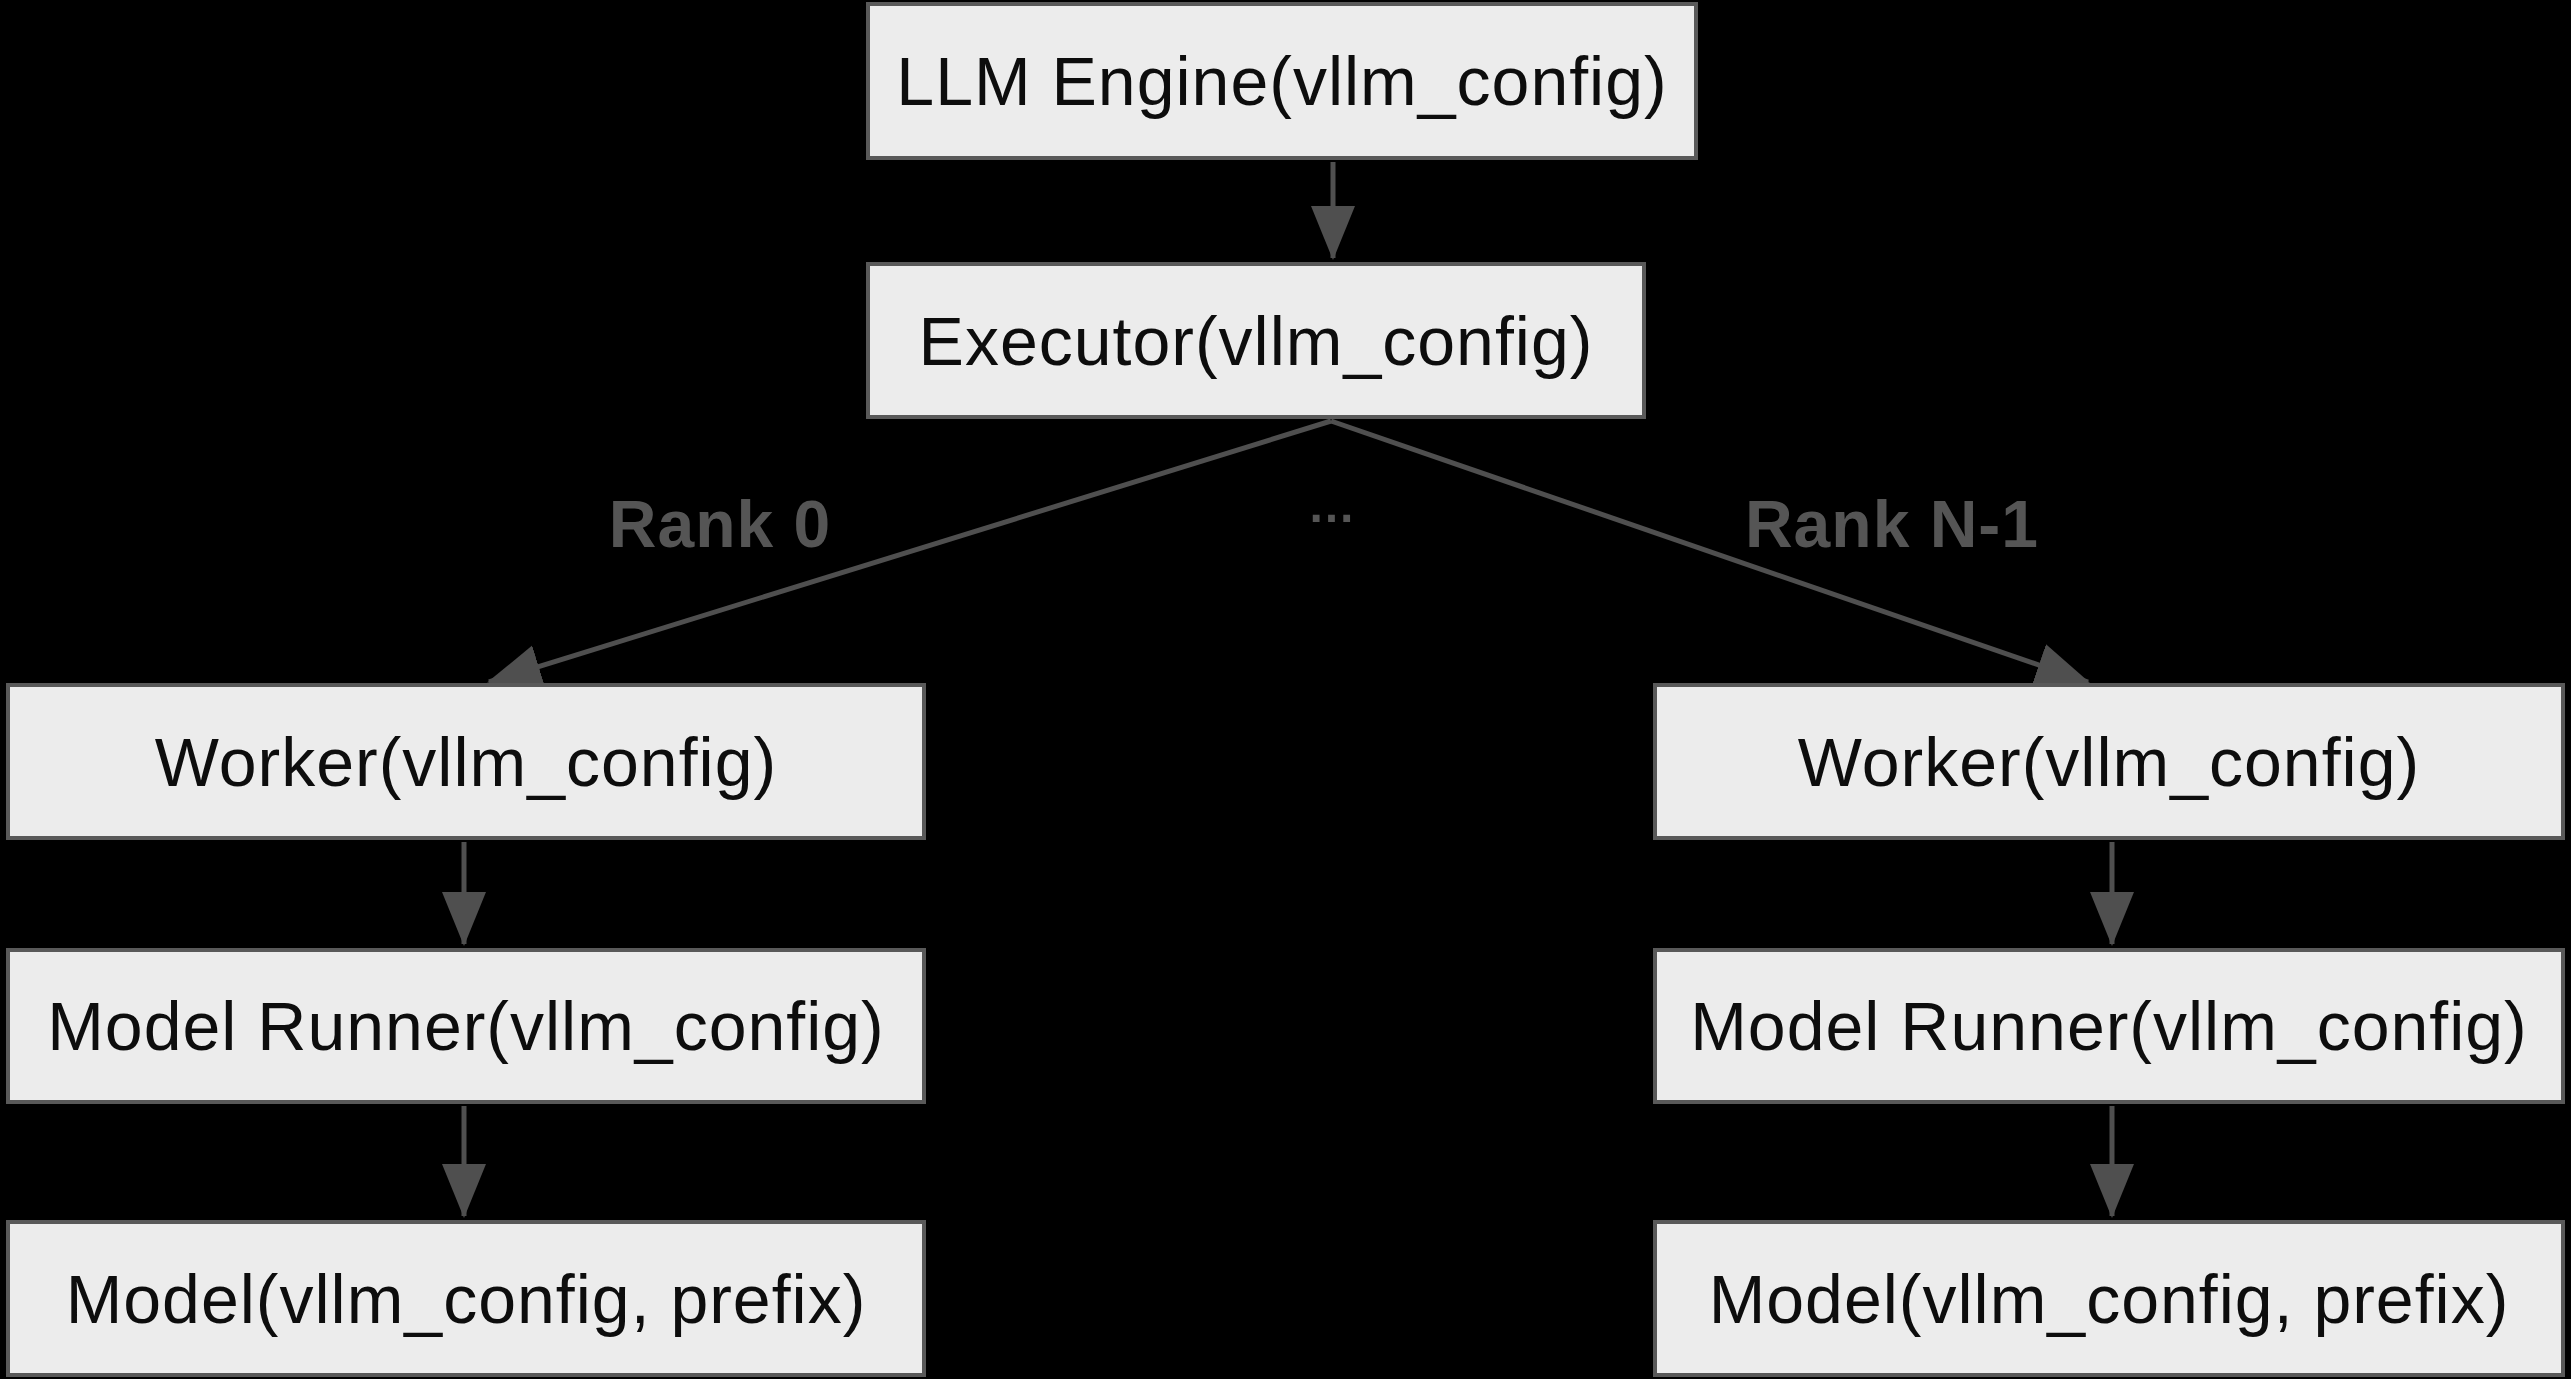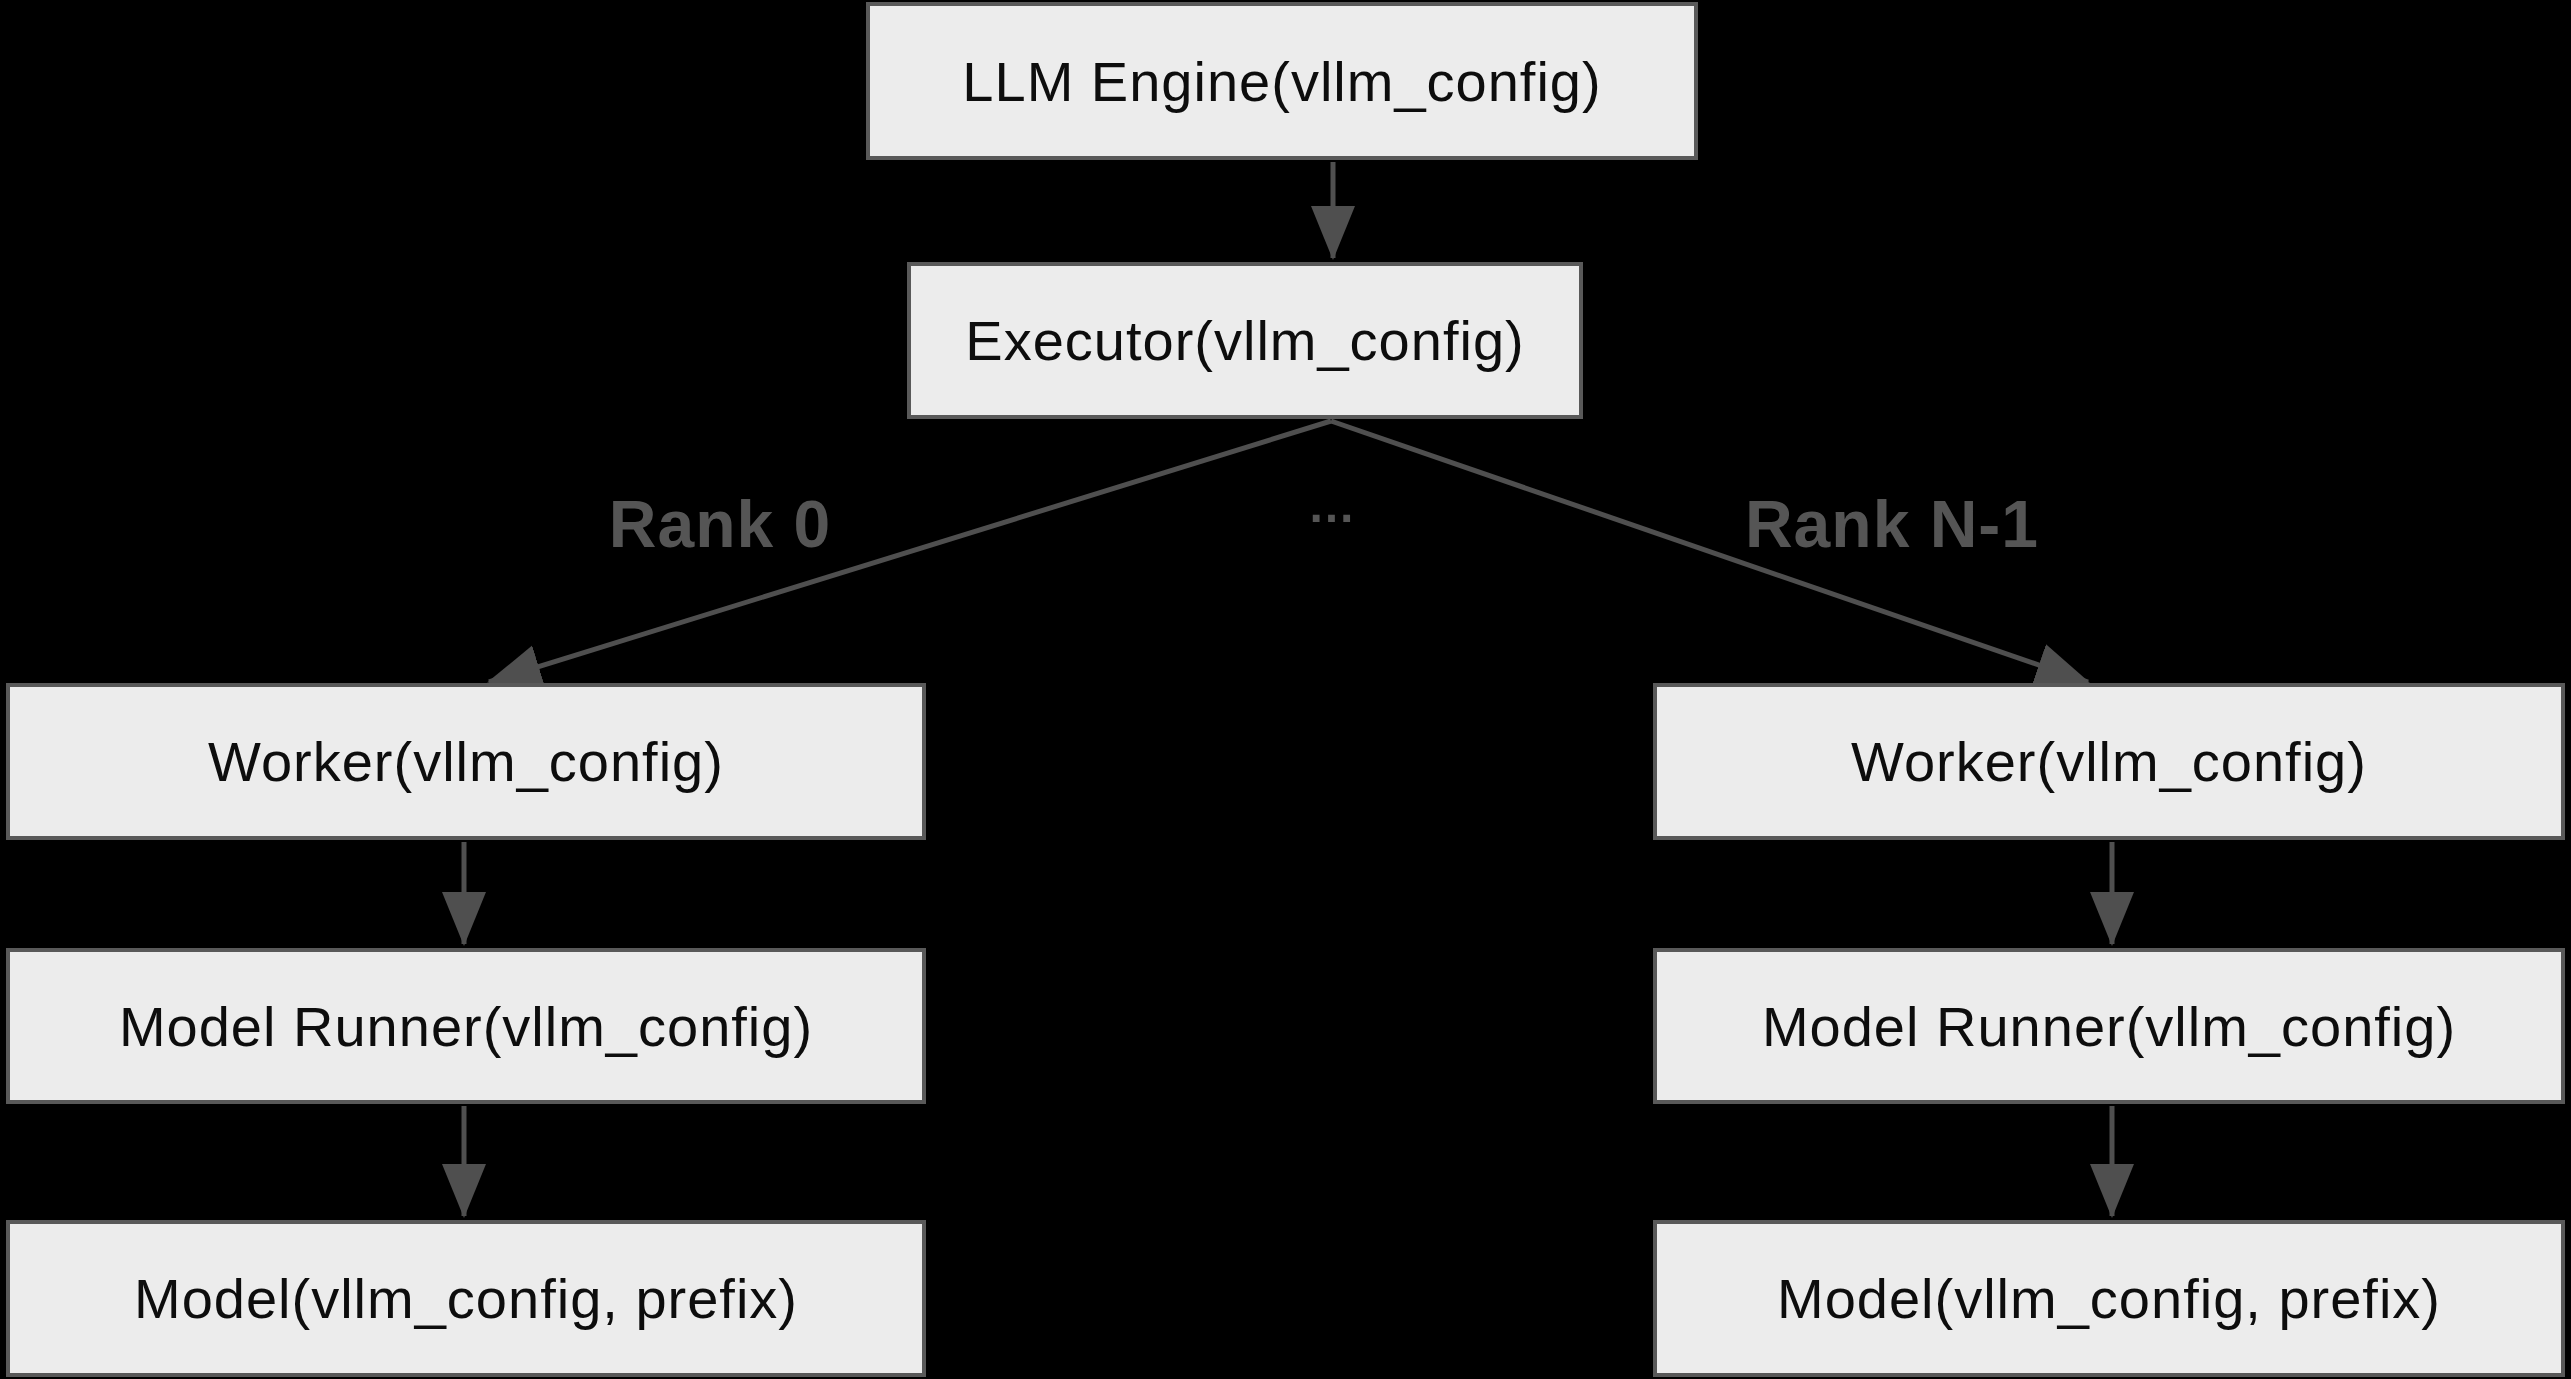--- a/index.html
+++ b/index.html
@@ -33,21 +33,21 @@
   }
   .arrowhead { fill: var(--edge); }
   .node {
     position: absolute;
     background: var(--node-fill);
     border: 4px solid var(--node-border);
     color: var(--node-text);
     display: flex;
     align-items: center;
     justify-content: center;
-    font-size: 56px;
+    font-size: 68px;
     letter-spacing: 1px;
     white-space: nowrap;
   }
   .edge-label {
     position: absolute;
     color: var(--edge-label);
     font-size: 66px;
     font-weight: 600;
     letter-spacing: 1px;
     text-align: center;
@@ -86,21 +86,21 @@
   </svg>
 
   <div class="edge-label" style="left:560px; top:486px; width:320px;">Rank 0</div>
 
   <div class="edge-label dots" style="left:1272px; top:478px; width:120px;">…</div>
 
   <div class="edge-label" style="left:1732px; top:486px; width:320px;">Rank N-1</div>
 
   <div class="node" style="left:866px; top:2px; width:832px; height:158px;">LLM Engine(vllm_config)</div>
 
-  <div class="node" style="left:866px; top:262px; width:676px; height:157px;margin-left:41px;">Executor(vllm_config)</div>
+  <div class="node" style="left:866px; top:262px; width:780px; height:157px;">Executor(vllm_config)</div>
 
   <div class="node" style="left:6px; top:683px; width:920px; height:157px;">Worker(vllm_config)</div>
 
   <div class="node" style="left:6px; top:948px; width:920px; height:156px;">Model Runner(vllm_config)</div>
 
   <div class="node" style="left:6px; top:1220px; width:920px; height:157px;">Model(vllm_config, prefix)</div>
 
   <div class="node" style="left:1653px; top:683px; width:912px; height:157px;">Worker(vllm_config)</div>
 
   <div class="node" style="left:1653px; top:948px; width:912px; height:156px;">Model Runner(vllm_config)</div>

